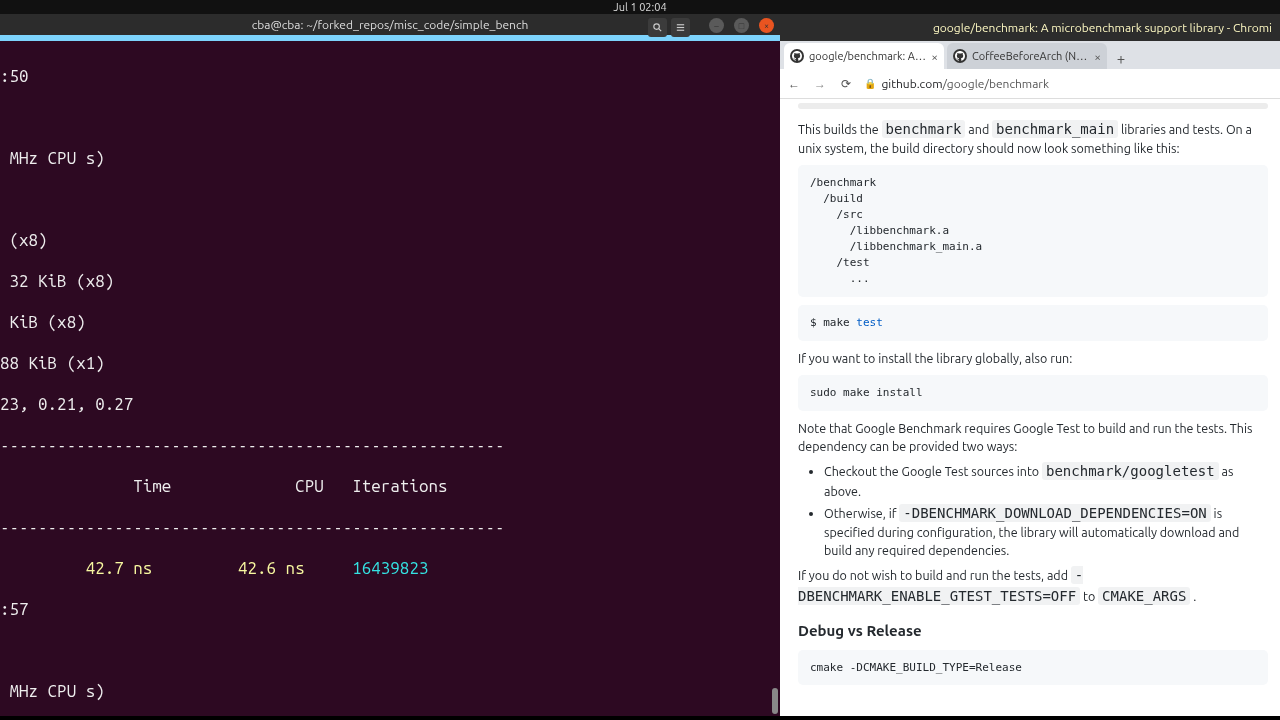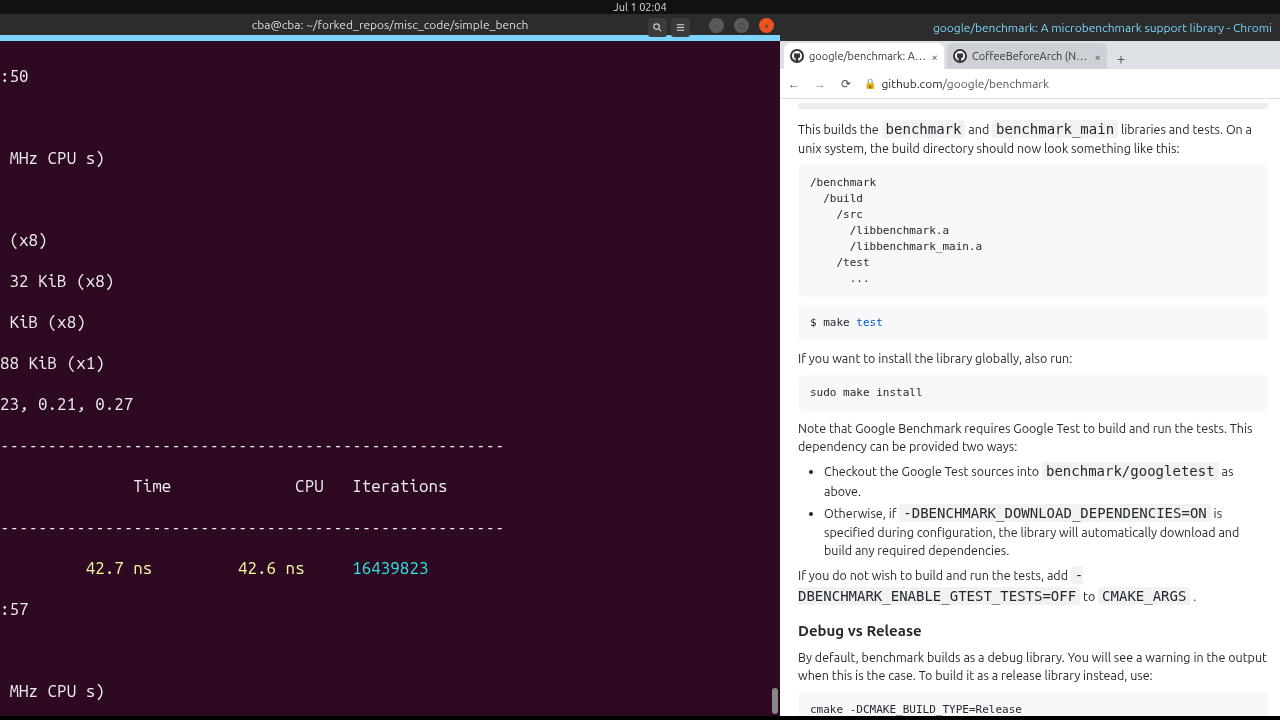--- a/index.html
+++ b/index.html
@@ -29,21 +29,21 @@
   .term .l{height:20.5px;}
   .cy{color:#f8f8a0;}   
   .ccy{color:#34e2e2;}  
   .prmpt{display:inline-flex;align-items:center;height:20.5px;}
   .seg1{background:#0087af;color:#fff;padding:0 10px 0 4px;clip-path:polygon(0 0,calc(100% - 10px) 0,100% 50%,calc(100% - 10px) 100%,0 100%);}
   .seg2{background:#d7af00;color:#1a1a1a;padding:0 14px 0 18px;margin-left:-10px;clip-path:polygon(0 0,calc(100% - 10px) 0,100% 50%,calc(100% - 10px) 100%,0 100%,10px 50%);}
   .aft{color:#eee;margin-left:6px;}
   .scrollhint{position:absolute;right:2px;bottom:2px;width:6px;height:26px;background:#888;border-radius:3px;}
 
   
-  .btlbar{height:27px;background:#2c2c2c;color:#7dd3fc;font-size:12px;display:flex;align-items:center;justify-content:flex-end;padding:0 8px 0 0;}
+  .btlbar{height:27px;background:#2c2c2c;color:#fef9c3;font-size:12px;display:flex;align-items:center;justify-content:flex-end;padding:0 8px 0 0;}
   .btlbar .btitle{white-space:nowrap;overflow:hidden;text-overflow:ellipsis;max-width:470px;}
 
   
   .tabstrip{height:28px;background:#dee1e6;display:flex;align-items:flex-end;padding-left:4px;font-size:11px;}
   .tab{height:26px;background:#fff;border-radius:6px 6px 0 0;display:flex;align-items:center;padding:0 6px;gap:5px;max-width:160px;margin-right:3px;}
   .tab.inact{background:#cdd1d7;}
   .tab .fav{width:14px;height:14px;border-radius:50%;background:#333;display:flex;align-items:center;justify-content:center;color:#fff;font-size:9px;flex:none;}
   .tab .lbl{white-space:nowrap;overflow:hidden;text-overflow:ellipsis;color:#333;}
   .tab .x{color:#555;font-size:12px;flex:none;}
   .newtab{width:22px;height:22px;display:flex;align-items:center;justify-content:center;color:#555;font-size:15px;}
@@ -187,19 +187,18 @@
       <pre><span>$ make </span><span class="kw">test</span></pre>
       <p>If you want to install the library globally, also run:</p>
       <pre>sudo make install</pre>
       <p>Note that Google Benchmark requires Google Test to build and run the tests. This dependency can be provided two ways:</p>
       <ul>
         <li><span>Checkout the Google Test sources into </span><code class="il">benchmark/googletest</code><span> as above.</span></li>
         <li><span>Otherwise, if </span><code class="il">-DBENCHMARK_DOWNLOAD_DEPENDENCIES=ON</code><span> is specified during configuration, the library will automatically download and build any required dependencies.</span></li>
       </ul>
       <p><span>If you do not wish to build and run the tests, add </span><code class="il">-DBENCHMARK_ENABLE_GTEST_TESTS=OFF</code><span> to </span><code class="il">CMAKE_ARGS</code><span> .</span></p>
       <h3>Debug vs Release</h3>
-      <p>By default, benchmark builds as a debug library. You will see a warning in the output when this is the case. To build it as a release library instead, use:</p>
       <pre>cmake -DCMAKE_BUILD_TYPE=Release</pre>
 
     </div>
   </div>
 
 </div>
 
 </body></html>

